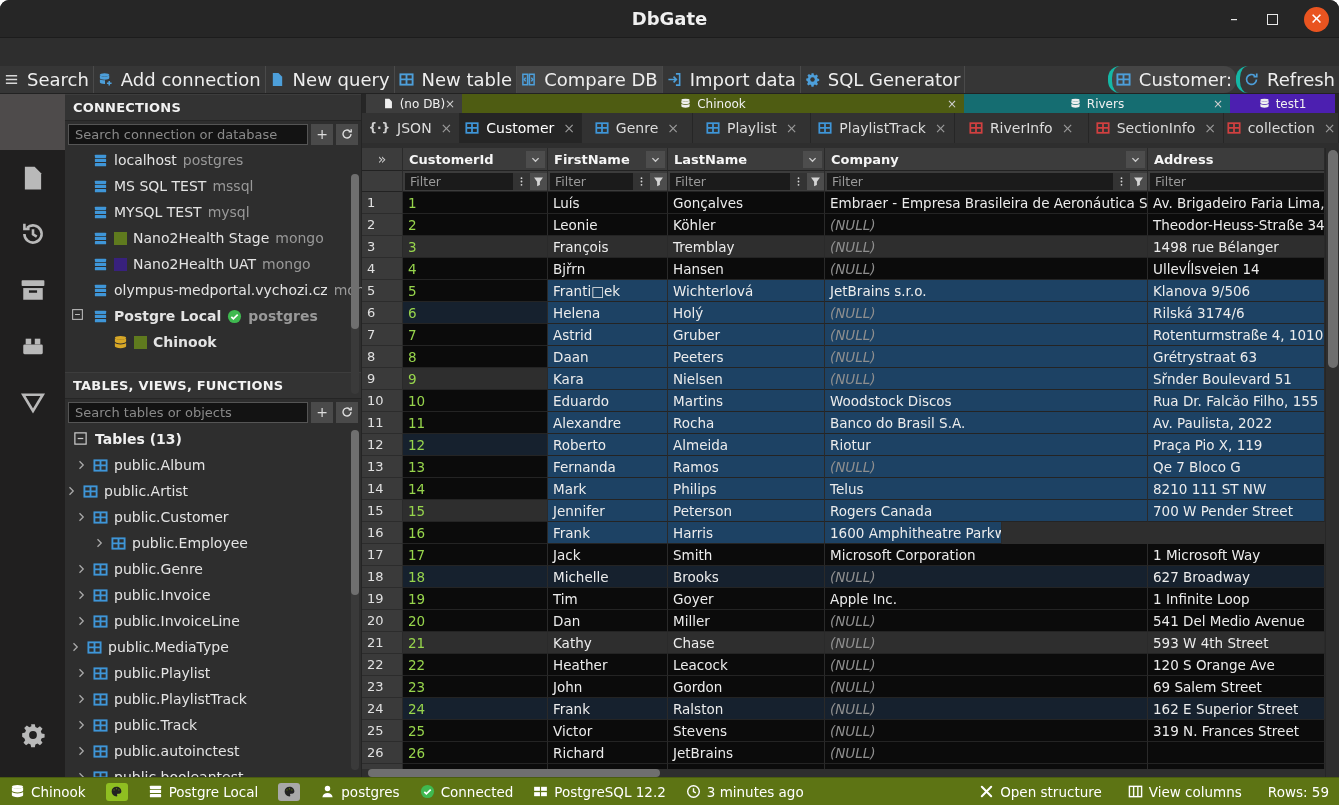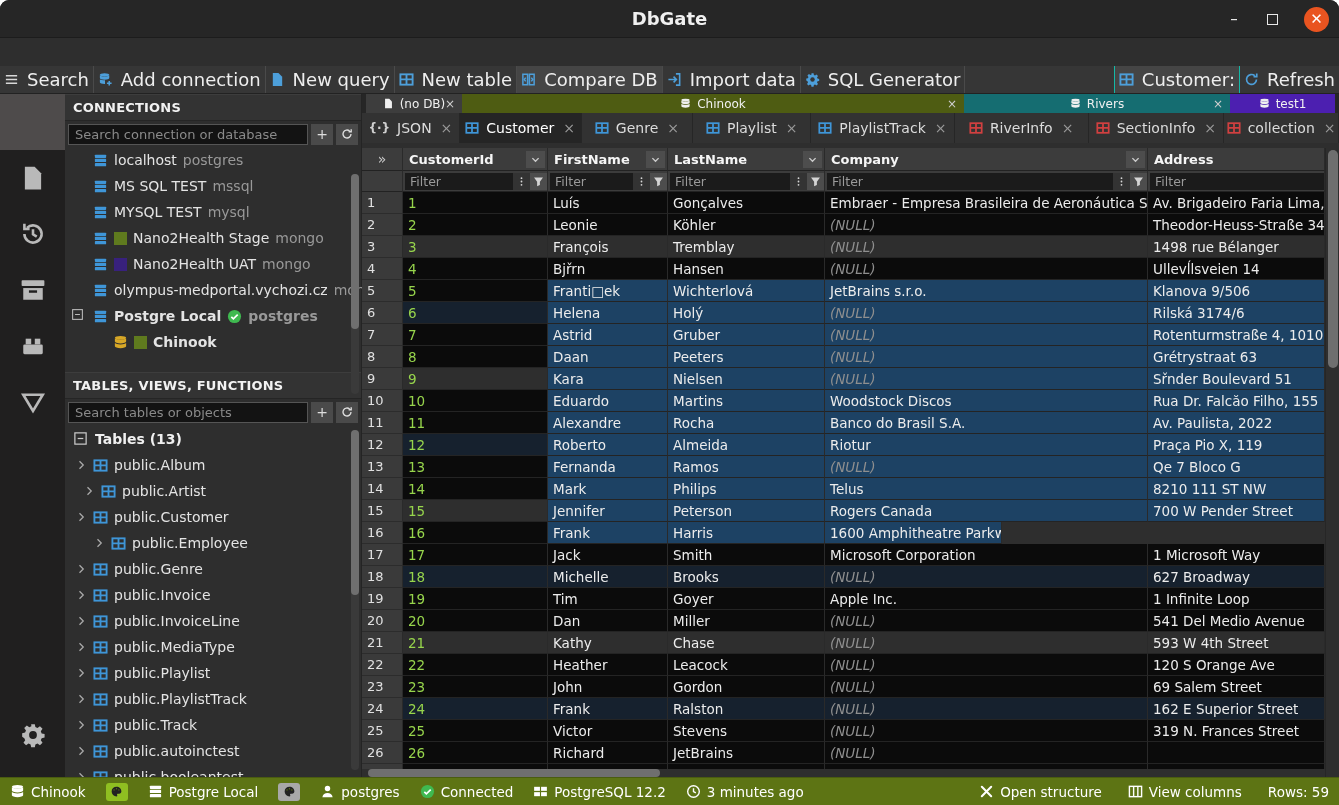--- a/index.html
+++ b/index.html
@@ -19,21 +19,21 @@
   
   .menubar{position:absolute;left:0;top:38px;width:100%;height:28px;background:#262626;display:flex;align-items:center;padding-left:10px;gap:4px;margin-top:40px;}
   .menu-item{padding:3px 9px;font-size:14px;color:#eee;}
   
   .toolbar{position:absolute;left:0;top:66px;width:100%;height:28px;background:#363636;display:flex;align-items:stretch;border-bottom:1px solid #222;}
   .tb-btn{display:flex;align-items:center;gap:8px;padding:0 4px;font-size:18px;color:#eee;border-right:1px solid #4a4a4a;}
   .tb-btn.hl{background:#454545;}
   .tb-btn .ic{color:#4d9fda;}
   .tb-btn .ic.w{color:#d8d8d8;}
   .tb-right{margin-left:auto;display:flex;align-items:stretch;}
-  .tb-right .tb-btn{border-left:1px solid #14b8a6;border-right:none;}
+  .tb-right .tb-btn{border-left:4px solid #14b8a6;border-right:none;border-radius:12px;}
   
   .rail{position:absolute;left:0;top:94px;width:65px;height:683px;background:#201f1f;}
   .rail-item{width:65px;height:56px;display:flex;align-items:center;justify-content:center;color:#b9b9b9;}
   .rail-item svg{width:26px;height:26px;}
   .rail-item.active{background:#4e4b4b;color:#f5f5f5;}
   .rail-bottom{position:absolute;bottom:14px;left:0;width:65px;}
   
   .sidepanel{position:absolute;left:65px;top:94px;width:297px;height:683px;background:#2e2e2e;border-right:1px solid #242424;}
   .panel-header{height:27px;background:#333;border-bottom:1px solid #252525;border-top:1px solid #3d3d3d;display:flex;align-items:center;padding-left:8px;font-size:13px;font-weight:bold;color:#f2f2f2;letter-spacing:.2px;}
   .searchrow{height:26px;display:flex;align-items:center;padding:0 3px;gap:3px;background:#2e2e2e;}
@@ -404,21 +404,21 @@
             </svg>
           </span>
           <span class="ic tbl-ic">
             <svg viewBox="0 0 16 16" fill="none" stroke="currentColor" stroke-width="2">
               <rect x="1.5" y="2.5" width="13" height="11"></rect>
               <path d="M1.5 7.8h13M8 2.5v11"></path>
             </svg>
           </span>
           <span>public.Album</span>
         </div>
-        <div class="tree-row" style="padding-left:18px">
+        <div class="tree-row" style="padding-left:0">
           <span class="ic chev">
             <svg viewBox="0 0 16 16" fill="none" stroke="currentColor" stroke-width="1.7">
               <path d="M6 3l5 5-5 5"></path>
             </svg>
           </span>
           <span class="ic tbl-ic">
             <svg viewBox="0 0 16 16" fill="none" stroke="currentColor" stroke-width="2">
               <rect x="1.5" y="2.5" width="13" height="11"></rect>
               <path d="M1.5 7.8h13M8 2.5v11"></path>
             </svg>
@@ -488,21 +488,21 @@
             </svg>
           </span>
           <span class="ic tbl-ic">
             <svg viewBox="0 0 16 16" fill="none" stroke="currentColor" stroke-width="2">
               <rect x="1.5" y="2.5" width="13" height="11"></rect>
               <path d="M1.5 7.8h13M8 2.5v11"></path>
             </svg>
           </span>
           <span>public.InvoiceLine</span>
         </div>
-        <div class="tree-row" style="padding-left:10px">
+        <div class="tree-row" style="padding-left:4px">
           <span class="ic chev">
             <svg viewBox="0 0 16 16" fill="none" stroke="currentColor" stroke-width="1.7">
               <path d="M6 3l5 5-5 5"></path>
             </svg>
           </span>
           <span class="ic tbl-ic">
             <svg viewBox="0 0 16 16" fill="none" stroke="currentColor" stroke-width="2">
               <rect x="1.5" y="2.5" width="13" height="11"></rect>
               <path d="M1.5 7.8h13M8 2.5v11"></path>
             </svg>

